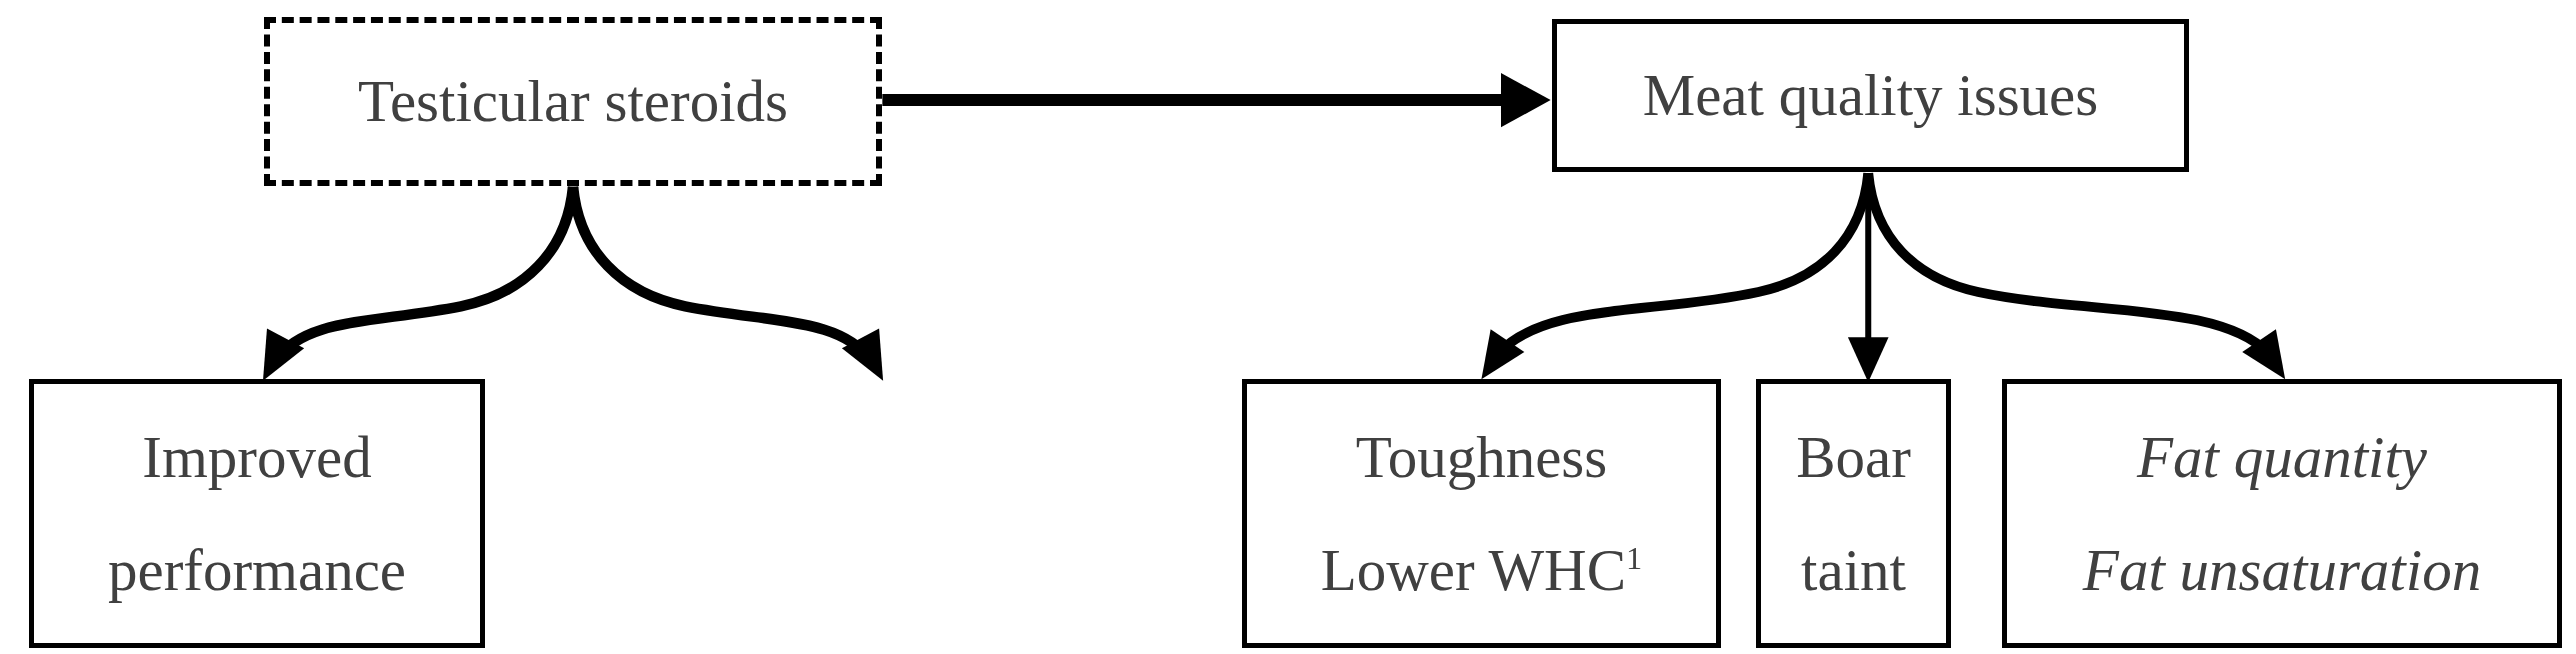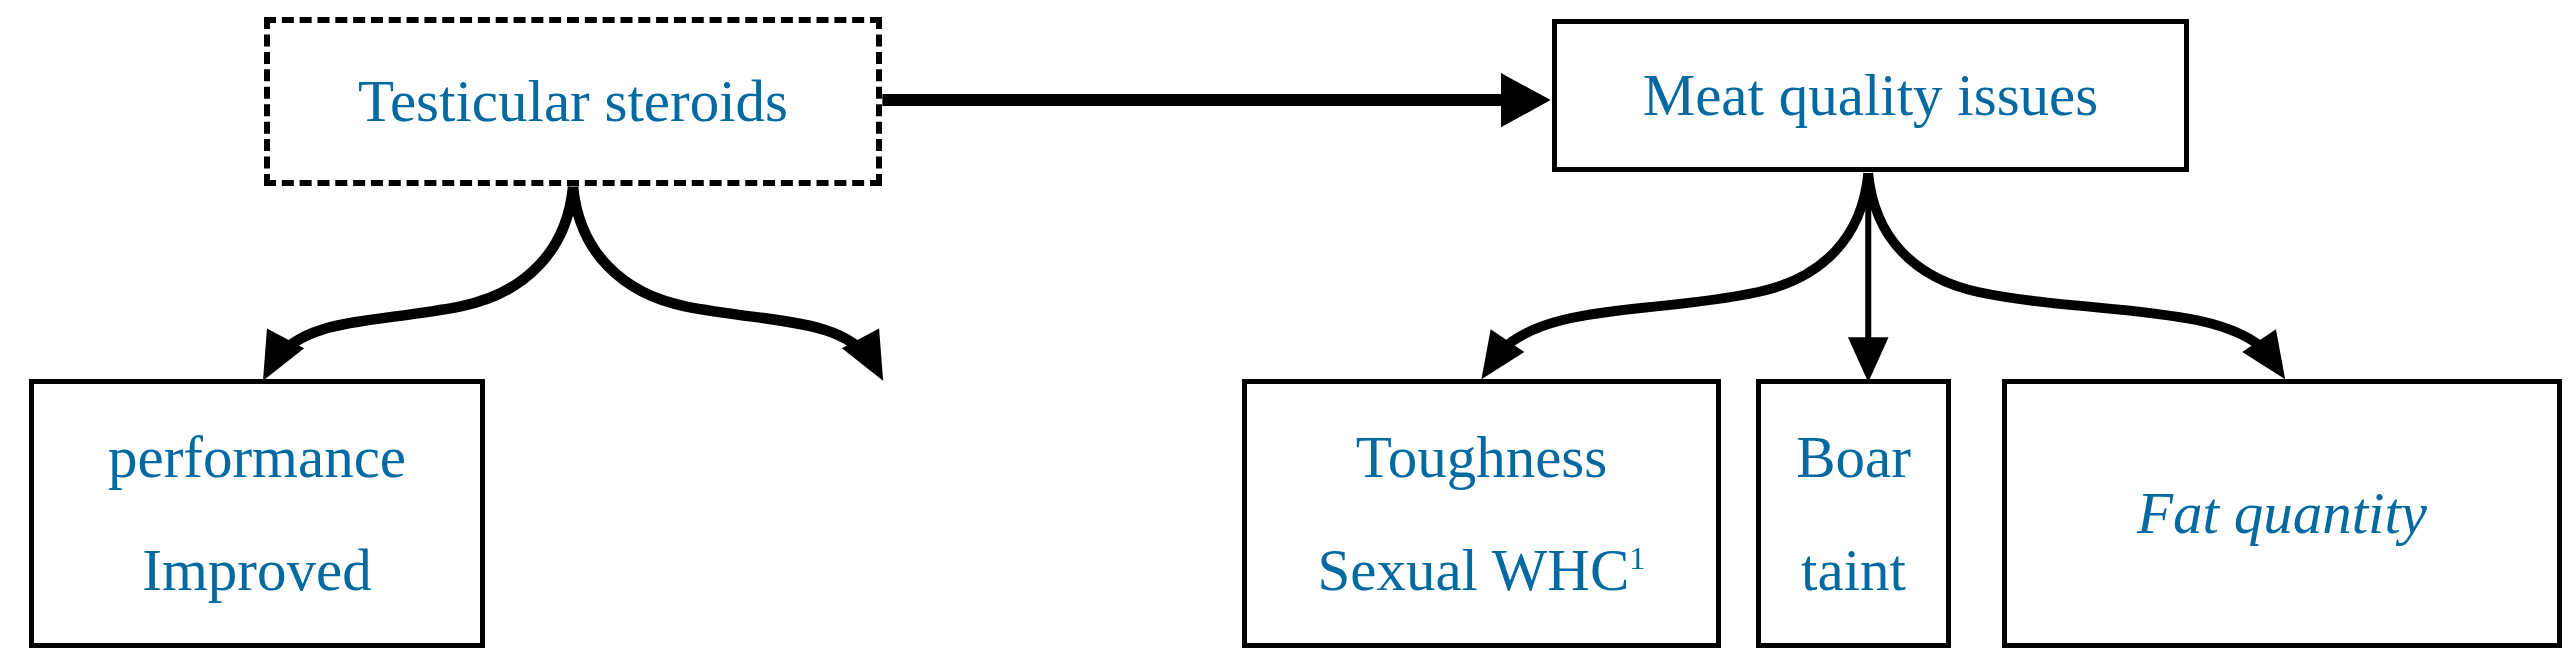--- a/index.html
+++ b/index.html
@@ -27,21 +27,21 @@
   .node {
     position: absolute;
     background: #ffffff;
     border: 5.3px solid #000000;
     box-sizing: border-box;
     display: flex;
     flex-direction: column;
     align-items: center;
     justify-content: center;
     z-index: 2;
-    color: #0369a1;
+    color: #404040;
     font-size: 59px;
     line-height: 1.0;
     text-align: center;
     white-space: nowrap;
   }
   .node.dashed {
     border: 6px dashed #000000;
   }
   .node .ln {
     display: block;
@@ -103,35 +103,36 @@
 
   <div class="node dashed" id="box-testicular">
     <span class="ln">Testicular steroids</span>
   </div>
 
   <div class="node" id="box-meat">
     <span class="ln">Meat quality issues</span>
   </div>
 
   <div class="node two-line" id="box-improved">
+    <span class="ln">Improved</span>
     <span class="ln">performance</span>
-    <span class="ln">Improved</span>
   </div>
 
 
   <div class="node two-line" id="box-tough">
     <span class="ln">Toughness</span>
     <span class="ln">
-      <span>Sexual WHC</span><sup class="fn">1</sup>
+      <span>Lower WHC</span><sup class="fn">1</sup>
     </span>
   </div>
 
   <div class="node two-line" id="box-boar">
     <span class="ln">Boar</span>
     <span class="ln">taint</span>
   </div>
 
   <div class="node two-line" id="box-fat">
     <span class="ln">Fat quantity</span>
+    <span class="ln">Fat unsaturation</span>
   </div>
 
 </div>
 
 
 </body></html>

